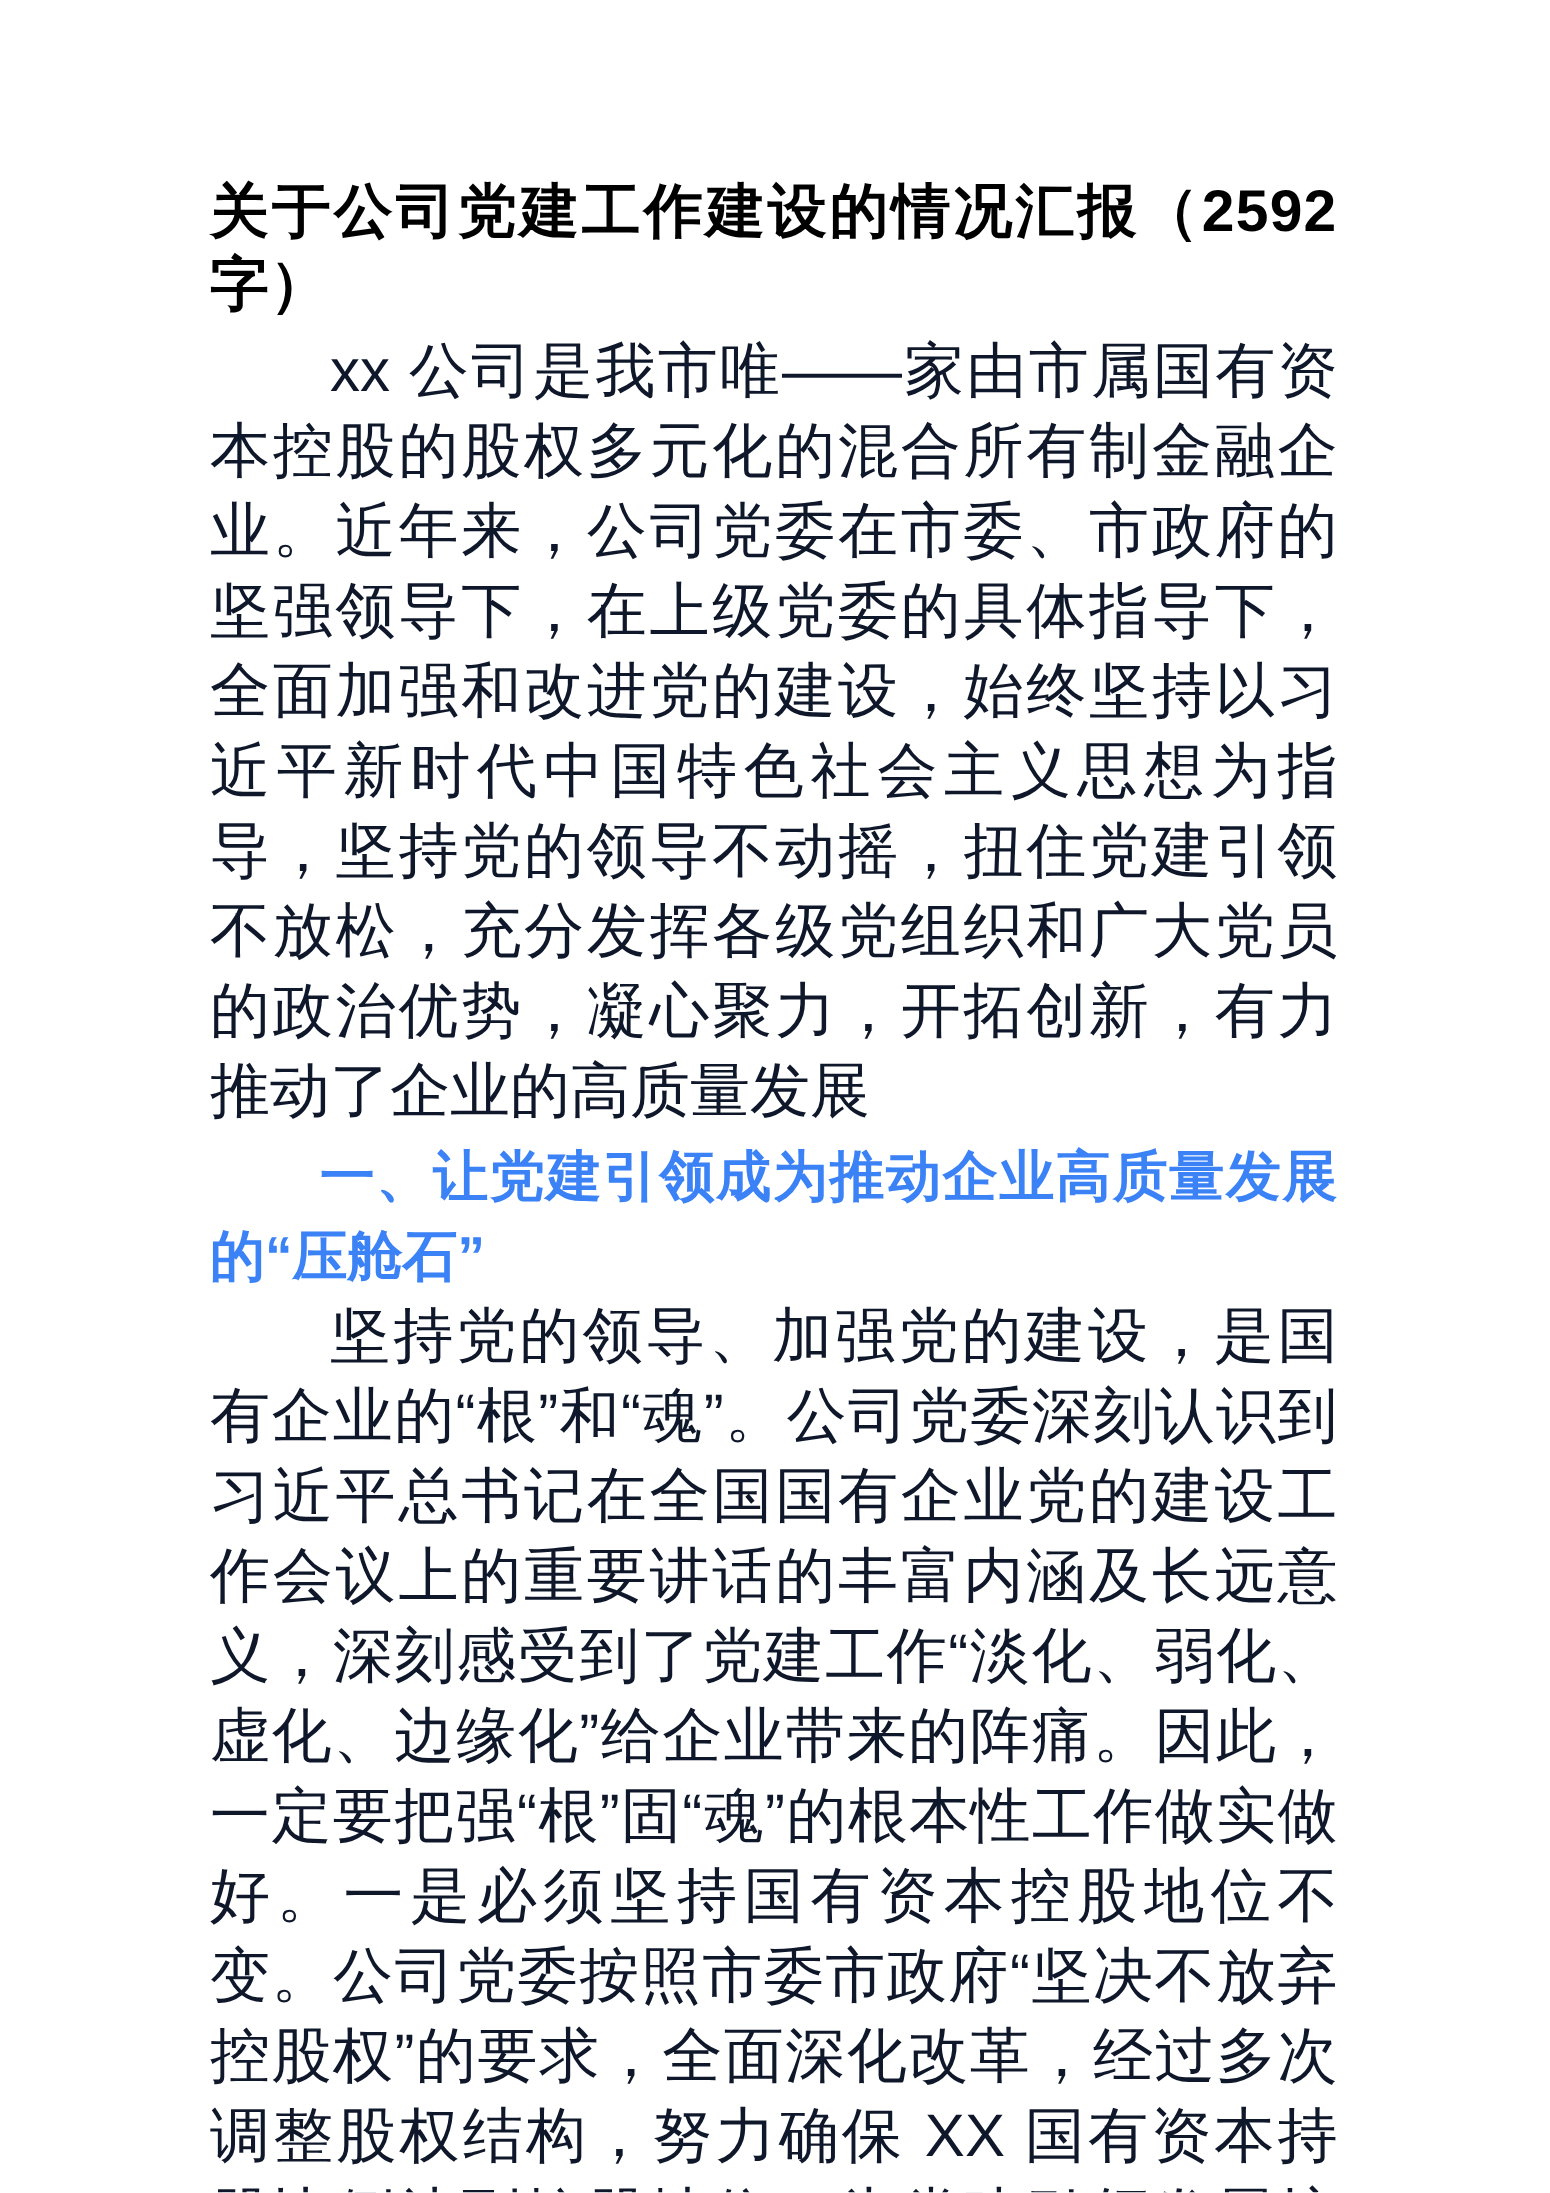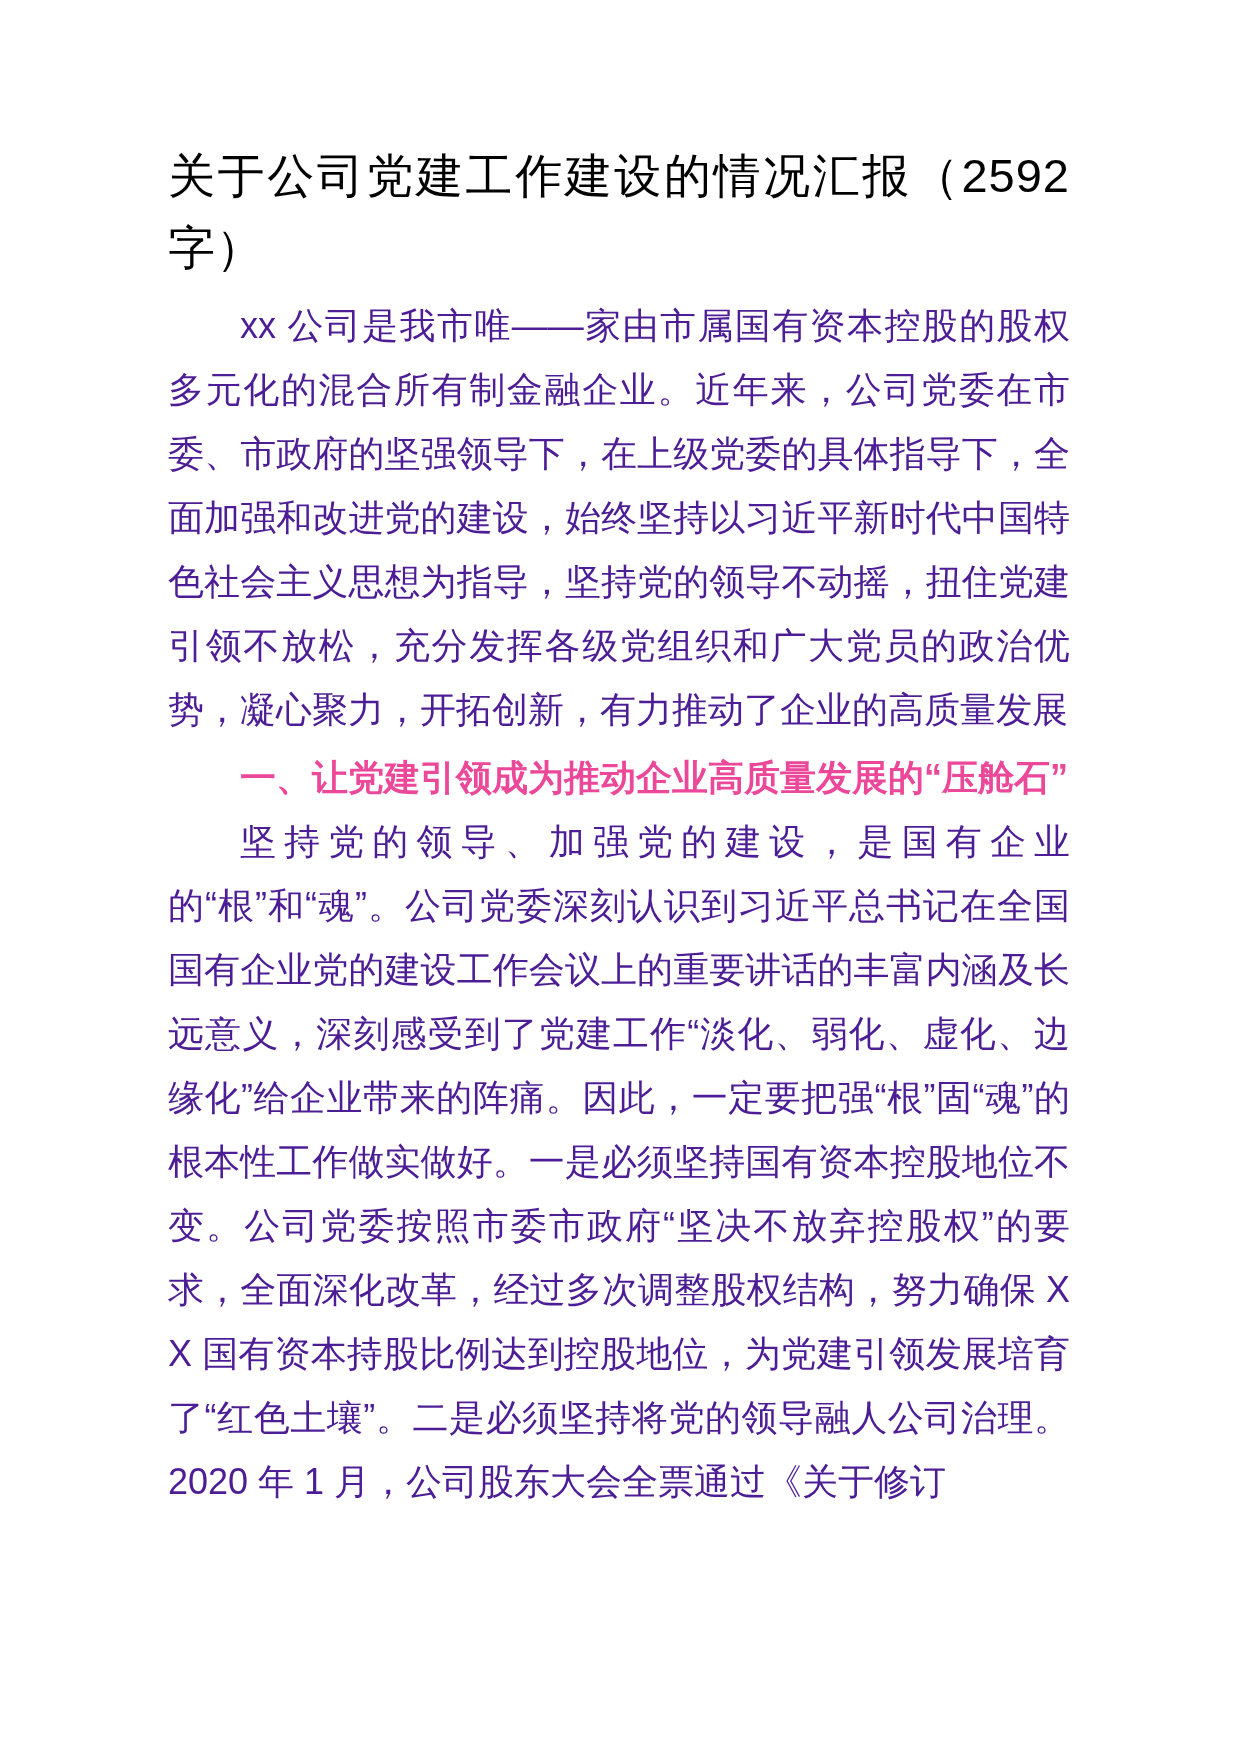--- a/index.html
+++ b/index.html
@@ -15,44 +15,44 @@
     background: #ffffff;
     box-sizing: border-box;
     padding: 140px 170px 0 168px;
     overflow: hidden;
     font-family: "Liberation Sans", sans-serif;
     color: #000000;
   }
   .doc-title {
     margin: 0 0 10px 0;
     font-size: 47px;
-    font-weight: 400;
-    line-height: 72px;
+    font-weight: 700;
+    line-height: 58px;
     letter-spacing: 1px;
     text-align: justify;
     color: #000000;
   }
   .doc-para {
     margin: 0;
-    font-size: 36px;
+    font-size: 48px;
     font-weight: 400;
     line-height: 64px;
     text-align: justify;
     text-indent: 2em;
-    color: #4c1d95;
+    color: #0f172a;
     word-break: break-all;
   }
   .doc-heading {
     margin: 4px 0 0 0;
-    font-size: 36px;
+    font-size: 44px;
     font-weight: 700;
     line-height: 64px;
     text-align: justify;
     text-indent: 2em;
-    color: #ec4899;
+    color: #3b82f6;
     word-break: break-all;
   }
 </style>
 </head>
 <body>
 
 <div class="page">
   <h1 class="doc-title">关于公司党建工作建设的情况汇报（2592 字）</h1>
 
   <p class="doc-para">xx 公司是我市唯——家由市属国有资本控股的股权多元化的混合所有制金融企业。近年来，公司党委在市委、市政府的坚强领导下，在上级党委的具体指导下，全面加强和改进党的建设，始终坚持以习近平新时代中国特色社会主义思想为指导，坚持党的领导不动摇，扭住党建引领不放松，充分发挥各级党组织和广大党员的政治优势，凝心聚力，开拓创新，有力推动了企业的高质量发展</p>

